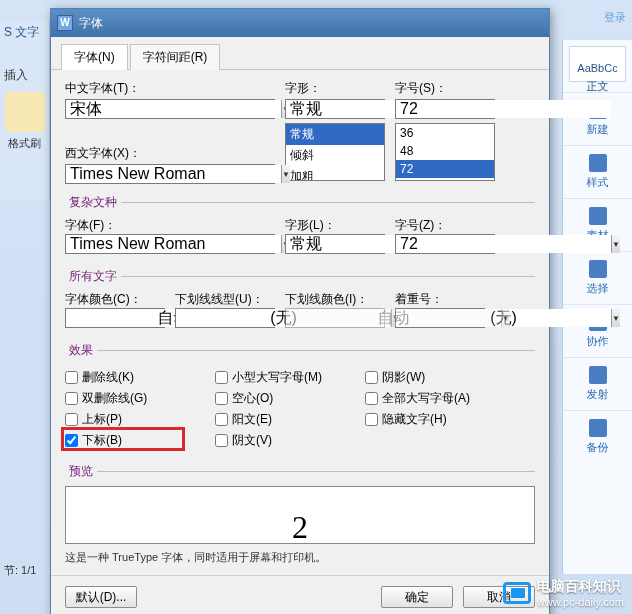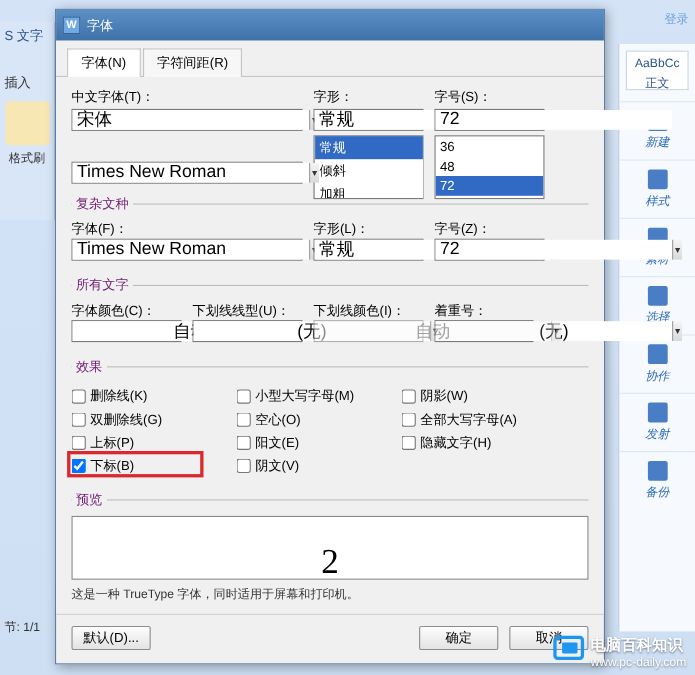--- a/index.html
+++ b/index.html
@@ -3,23 +3,23 @@
 <meta charset="utf-8">
 <style>
 * { box-sizing: border-box; margin: 0; padding: 0; }
 body { font-family: "Microsoft YaHei", SimSun, sans-serif; font-size: 12px; background: #e8effb; width: 632px; height: 614px; overflow: hidden; position: relative; }
 .bg { position: absolute; inset: 0; background: linear-gradient(#d4e3f6, #cedff4); }
 .ribbon-left { position: absolute; left: 0; top: 20px; width: 50px; height: 180px; background: #d9e6f7; border-right: 1px solid #b5c9e3; }
 .ribbon-text { color: #2a558e; font-size: 12px; padding: 4px; }
 .ribbon-icon { width: 40px; height: 40px; margin: 4px auto; background: #f7e7b3; border-radius: 4px; }
 .ribbon-label { text-align: center; font-size: 11px; color: #333; }
 .right-panel { position: absolute; right: 0; top: 40px; width: 70px; bottom: 40px; background: #f6f9fd; border-left: 1px solid #b8cce0; }
-.right-panel .style-box { height: 36px; border: 1px solid #c9d6e8; margin: 6px; background: #fff; text-align: center; font-size: 11px; color: #2a558e; line-height: 18px; padding-top: 2px; }
+.right-panel .style-box { height: 36px; border: 1px solid #c9d6e8; margin: 6px; background: #fff; text-align: center; font-size: 11px; color: #2a558e; line-height: 18px; padding-top: 12px; }
 .side-items { margin-top: 10px; }
-.side-item { padding: 8px 4px; text-align: center; font-size: 11px; color: #2d6cb5; border-top: 1px solid #dde6f2; font-style: italic; }
+.side-item { padding: 8px 4px; text-align: center; font-size: 11px; color: #2d6cb5; border-top: 1px solid #dde6f2; }
 .side-item .si-icon { width: 18px; height: 18px; margin: 0 auto 3px; background: #4a7ec4; border-radius: 2px; }
 .dialog { position: absolute; left: 50px; top: 8px; width: 500px; background: #f0f0f0; border: 1px solid #5a7fa8; box-shadow: 2px 2px 10px rgba(0,0,0,0.35); }
 .titlebar { height: 28px; background: linear-gradient(#5b90c6, #3f71a9); color: #fff; display: flex; align-items: center; padding: 0 6px; font-size: 12px; }
 .titlebar .w-icon { width: 16px; height: 16px; background: #6fa9e6; border: 1px solid #3c628b; margin-right: 6px; color: #fff; font-size: 10px; text-align: center; line-height: 14px; font-weight: bold; }
 .tabs { display: flex; padding: 6px 10px 0 10px; background: #f0f0f0; border-bottom: 1px solid #c5c5c5; }
 .tab { padding: 4px 12px; border: 1px solid #c5c5c5; border-bottom: none; margin-right: 2px; background: #f7f7f7; font-size: 12px; position: relative; top: 1px; cursor: pointer; }
 .tab.active { background: #fff; }
 .body-area { padding: 10px 14px; background: #f0f0f0; }
 .row { display: flex; align-items: center; margin-bottom: 4px; }
 .lbl { font-size: 12px; color: #000; }
@@ -34,21 +34,21 @@
 fieldset.grp legend { font-size: 12px; padding: 0 4px; color: #701a75; }
 .check-row { display: flex; margin: 4px 0; }
 .check-col { width: 150px; display: flex; align-items: center; }
 .check-col input { margin-right: 4px; }
 .highlight { position: absolute; border: 3px solid #d9282e; pointer-events: none; }
 .preview-box { border: 1px solid #888; height: 58px; background: #fff; display: flex; align-items: center; justify-content: center; font-size: 32px; font-family: "Times New Roman", serif; }
 .desc { font-size: 11px; color: #333; margin-top: 6px; }
 .btns { display: flex; justify-content: space-between; padding: 10px 14px 12px; border-top: 1px solid #d0d0d0; }
 .btn { min-width: 72px; height: 22px; background: linear-gradient(#fdfdfd,#e3e3e3); border: 1px solid #8c8c8c; border-radius: 2px; font-size: 12px; cursor: pointer; }
 .btn-right { display: flex; gap: 10px; }
-.watermark { position: absolute; right: 8px; bottom: 6px; display:flex; gap:6px; color:#fff; font-size:14px; font-weight:bold; text-shadow:0 1px 2px rgba(0,0,0,.5); }
+.watermark { position: absolute; right: 8px; bottom: 6px; display:flex; align-items:center; gap:6px; color:#fff; font-size:14px; font-weight:bold; text-shadow:0 1px 2px rgba(0,0,0,.5); }
 .wm-icon { width:28px; height:22px; border:3px solid #1d96f2; border-radius:4px; position:relative; }
 .wm-icon::after { content:""; position:absolute; left:5px; top:3px; width:14px; height:10px; background:#1d96f2; border-radius:1px; }
 .wm-url { font-size:11px; font-weight:normal; display:block; }
 .statusbar { position:absolute; left:0; bottom:34px; width:50px; font-size:11px; color:#333; padding:2px 4px; }
 </style>
 </head>
 <body>
 
 <div class="bg"></div>
 
@@ -126,20 +126,21 @@
         <div class="listbox">
           <div class="li">36</div>
           <div class="li">48</div>
           <div class="li sel">72</div>
         </div>
       </div>
     </div>
 
     <div class="row" style="margin-top:-40px">
       <div class="col" style="width:210px">
+        <span class="lbl">西文字体(X)：</span>
         <div class="combo" style="margin-top:2px">
           <input value="Times New Roman" style="">
           <div class="dd">▼</div>
         </div>
       </div>
     </div>
 
     <fieldset class="grp">
       <legend>复杂文种</legend>
       <div class="row">

